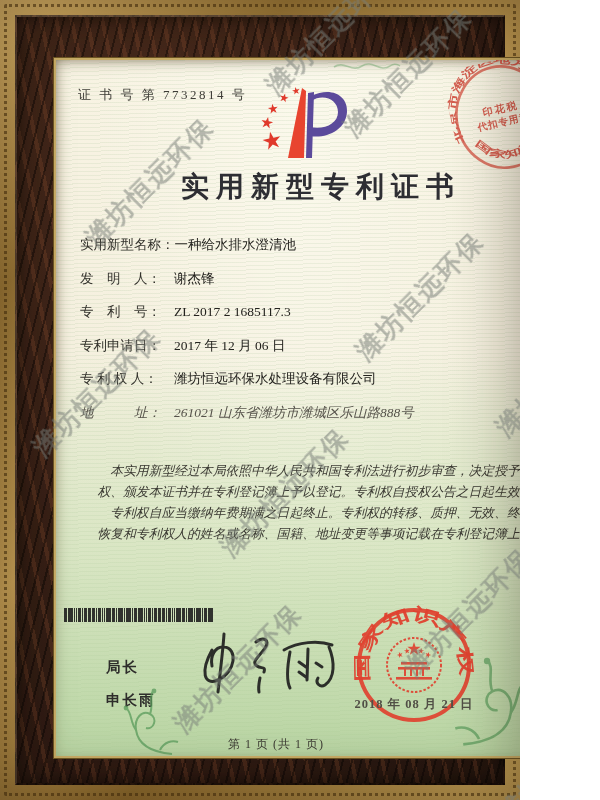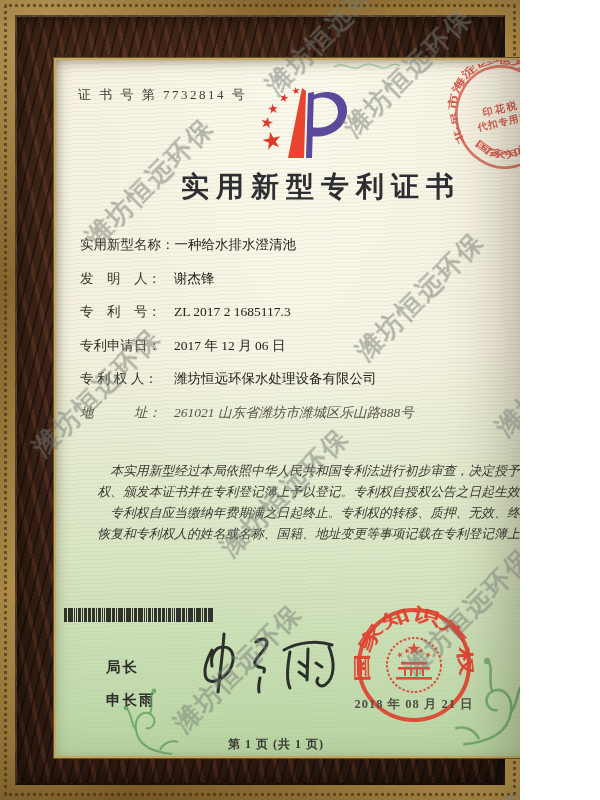--- a/index.html
+++ b/index.html
@@ -48,21 +48,21 @@
       repeating-linear-gradient(90deg,#1b1b1b 0 1px,transparent 1px 2px),
       repeating-linear-gradient(90deg,#1b1b1b 0 2px,transparent 2px 7px),
       repeating-linear-gradient(90deg,#1b1b1b 0 1px,transparent 1px 5px);}
   .bureau{position:absolute;left:50px;top:591px;font-family:Liberation Sans, sans-serif;
     font-weight:700;font-size:14.5px;color:#2e2d2b;line-height:33px;letter-spacing:2px;}
   .signature{position:absolute;left:140px;top:562px;}
   .seal{position:absolute;left:298px;top:545px;}
   .seal-date{position:absolute;left:296px;top:636px;width:124px;text-align:center;
     font-size:12.5px;color:#514f46;letter-spacing:1px;font-weight:600;}
   .footer{position:absolute;left:150px;top:676px;width:140px;text-align:center;
-    font-size:12px;color:#3c3b33;letter-spacing:1px;font-weight:bold;}
+    font-size:12px;color:#3c3b33;letter-spacing:1px;}
   .corner-l{position:absolute;left:64px;top:628px;opacity:.75;}
   .corner-r{position:absolute;left:394px;top:596px;opacity:.7;transform:scaleX(-1);}
   .top-vine{position:absolute;left:276px;top:-2px;opacity:.4;}
   .wm-layer{position:absolute;inset:0;pointer-events:none;}
   .wm{position:absolute;width:200px;text-align:center;transform:rotate(-45deg);
     font-size:26px;font-weight:600;letter-spacing:2px;color:rgba(118,124,118,.52);
     filter:blur(.4px);font-family:"Liberation Sans","DejaVu Sans",sans-serif;white-space:nowrap;}
   .vignette{position:absolute;inset:0;pointer-events:none;box-shadow:inset 0 0 70px rgba(35,20,8,.4);}
 </style>
 </head>

